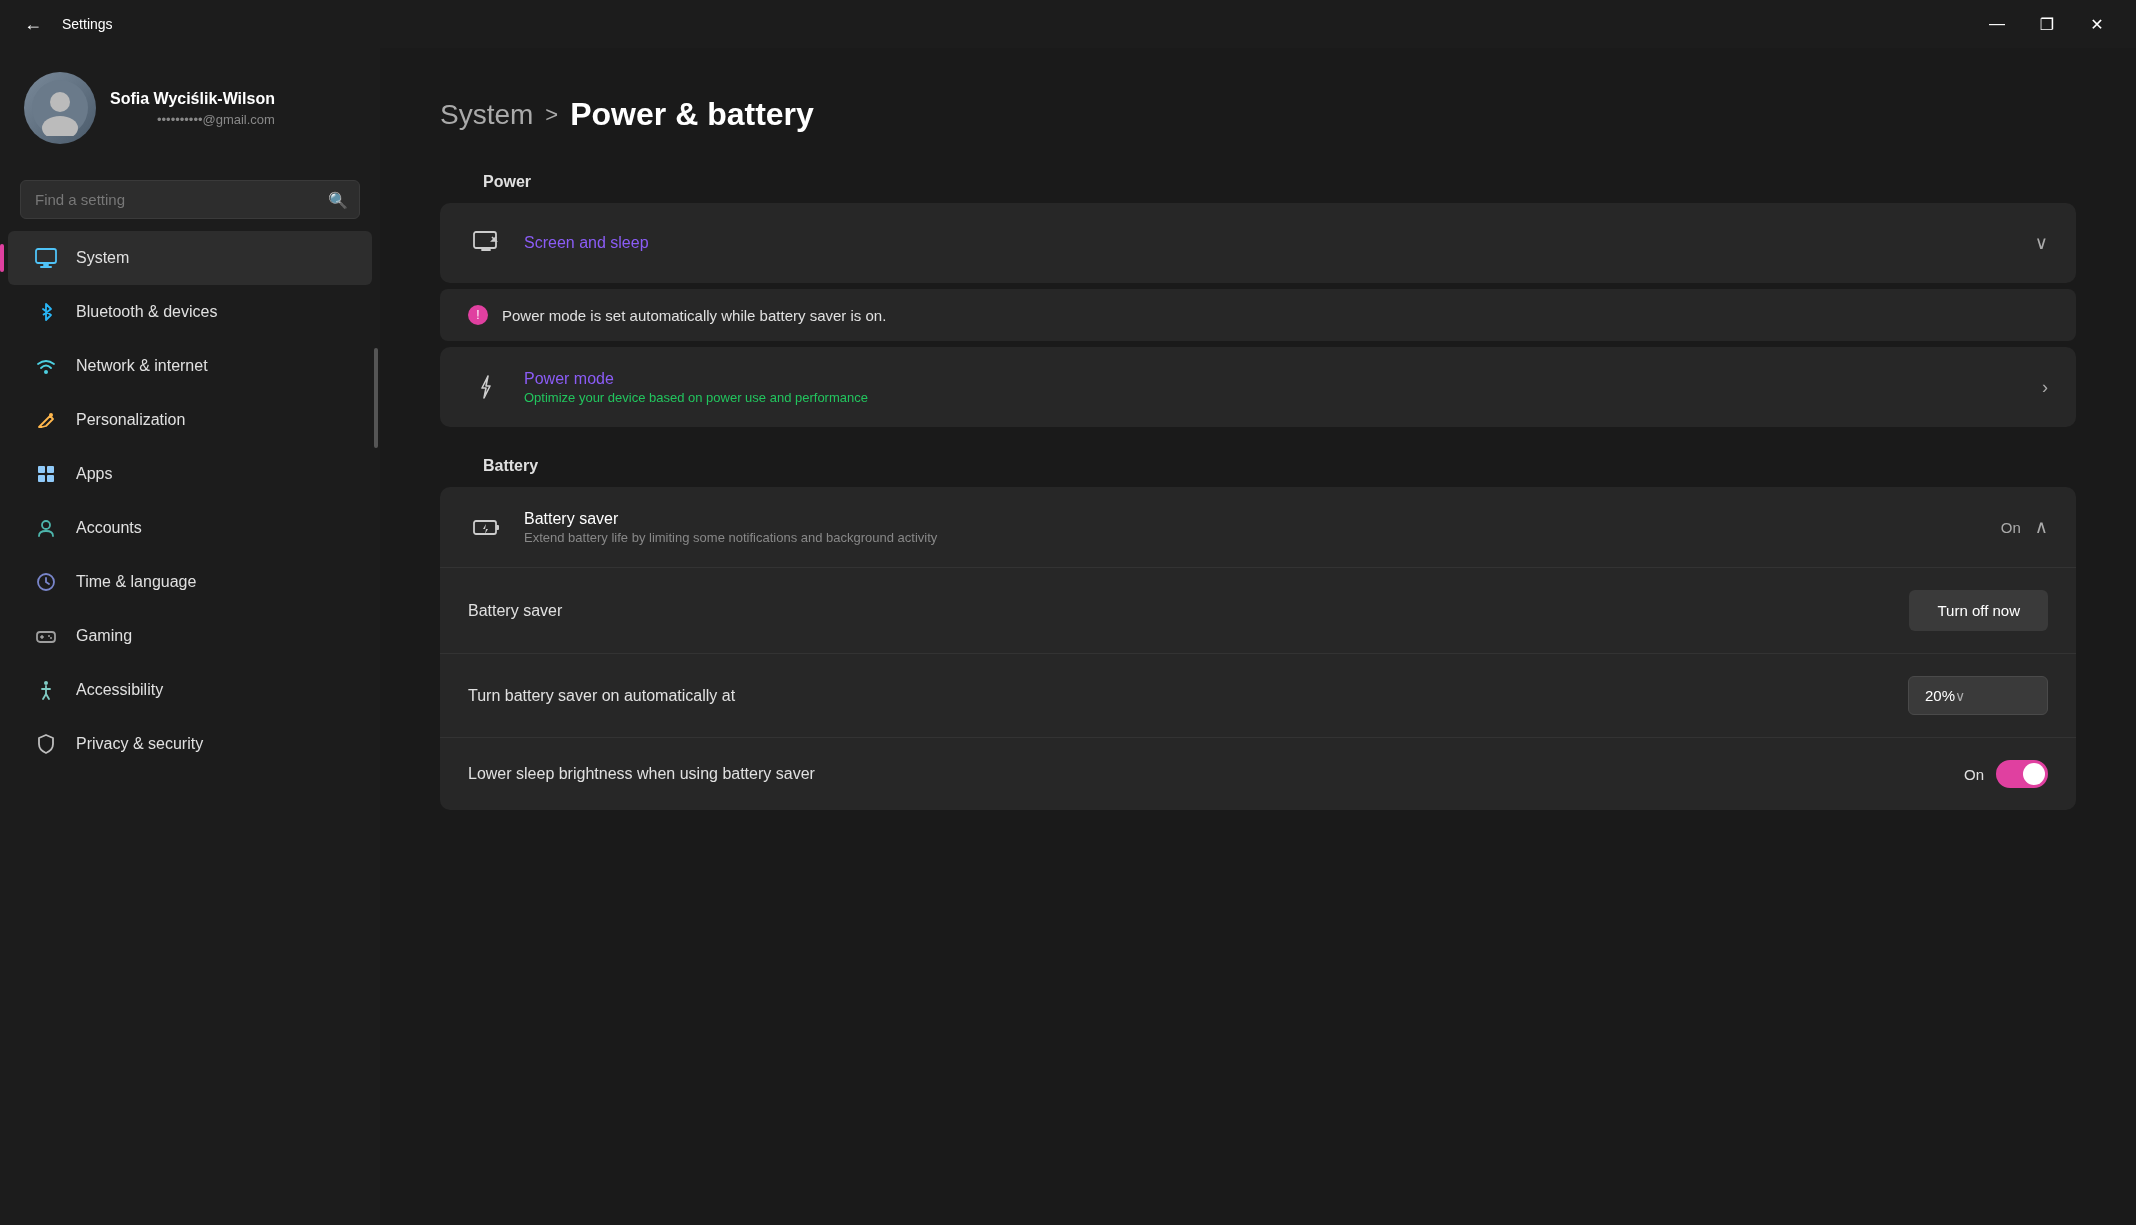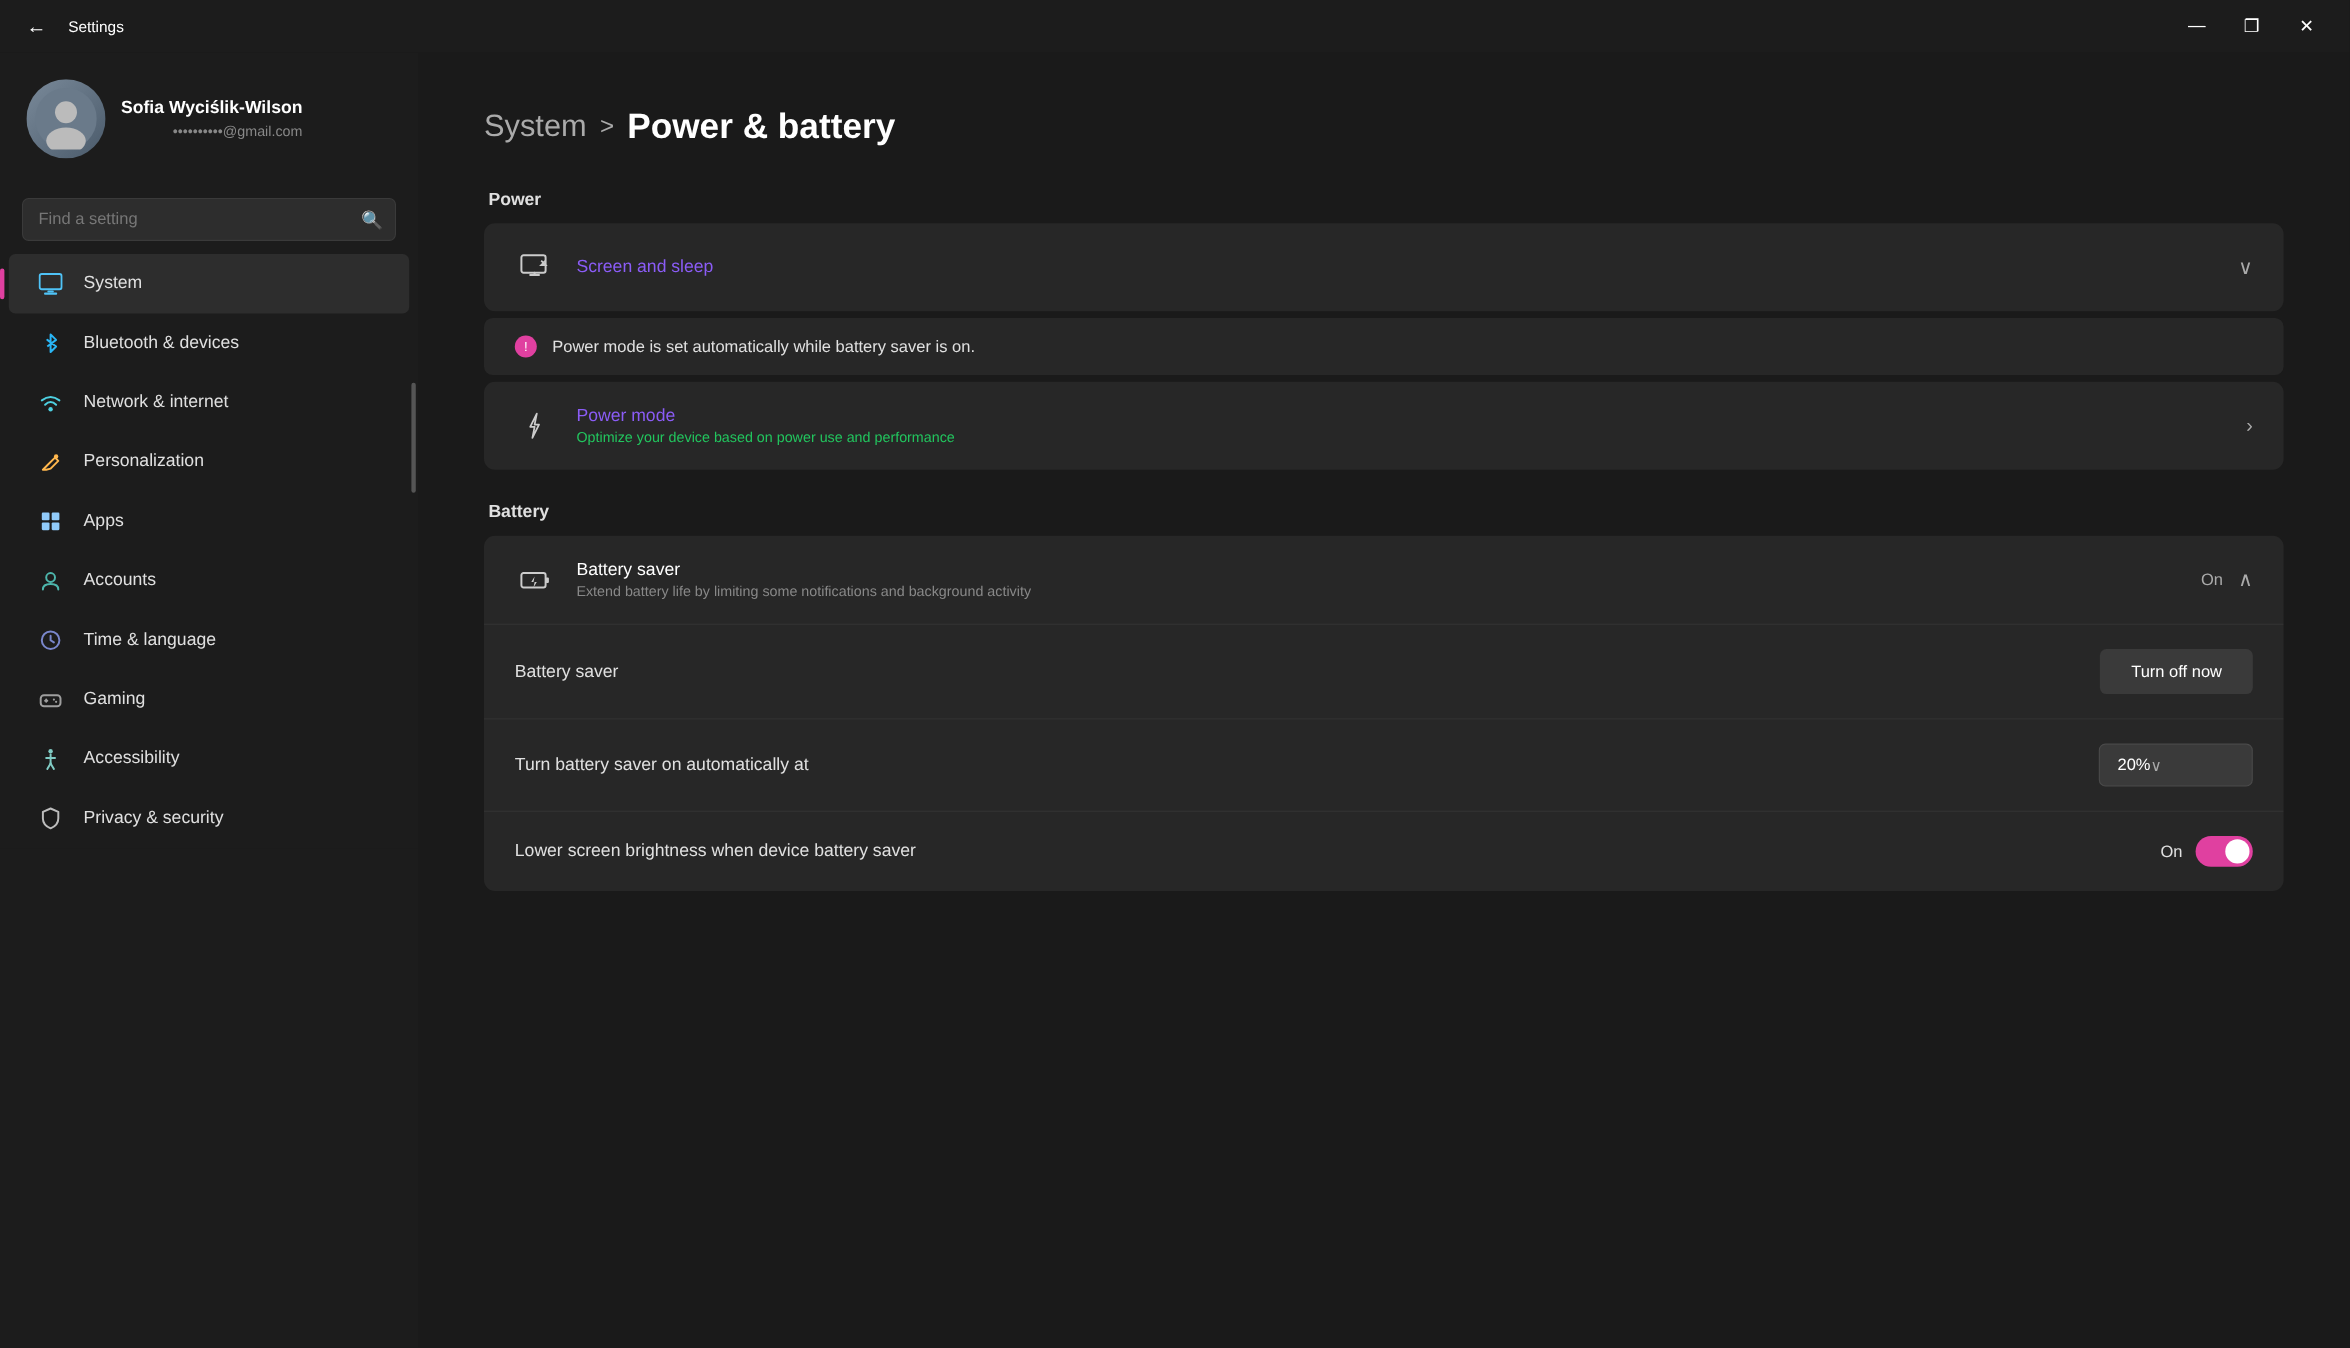--- a/index.html
+++ b/index.html
@@ -198,20 +198,21 @@
       color: #fff;
       font-weight: 700;
     }
 
     .section-title {
       font-size: 16px;
       font-weight: 600;
       color: #e0e0e0;
       margin-bottom: 12px;
       padding-left: 4px;
+      margin-left: 39px;
     }
 
     .card {
       background: #272727;
       border-radius: 10px;
       margin-bottom: 6px;
       overflow: hidden;
     }
 
     .card-row {
@@ -635,21 +636,21 @@
 
         <div class="battery-detail-row">
           <span class="battery-row-label">Turn battery saver on automatically at</span>
           <div class="dropdown-select">
             <span>20%</span>
             <span style="font-size:14px;color:#aaa;">∨</span>
           </div>
         </div>
 
         <div class="battery-detail-row">
-          <span class="battery-row-label">Lower screen brightness when device battery saver</span>
+          <span class="battery-row-label">Lower sleep brightness when using battery saver</span>
           <div class="toggle-container">
             <span class="toggle-label">On</span>
             <div class="toggle">
               <div class="toggle-thumb"></div>
             </div>
           </div>
         </div>
 
       </div>
     </div>

